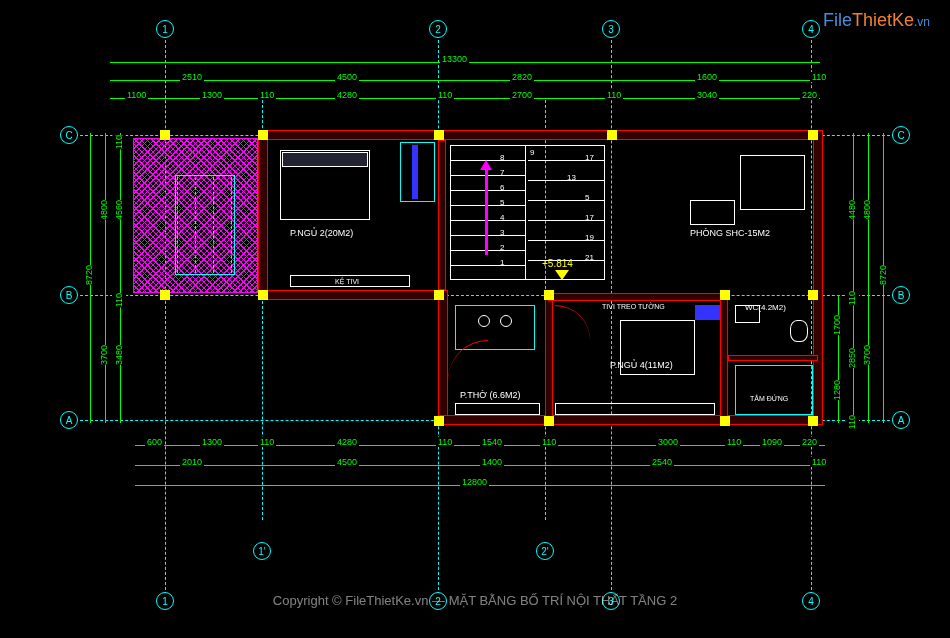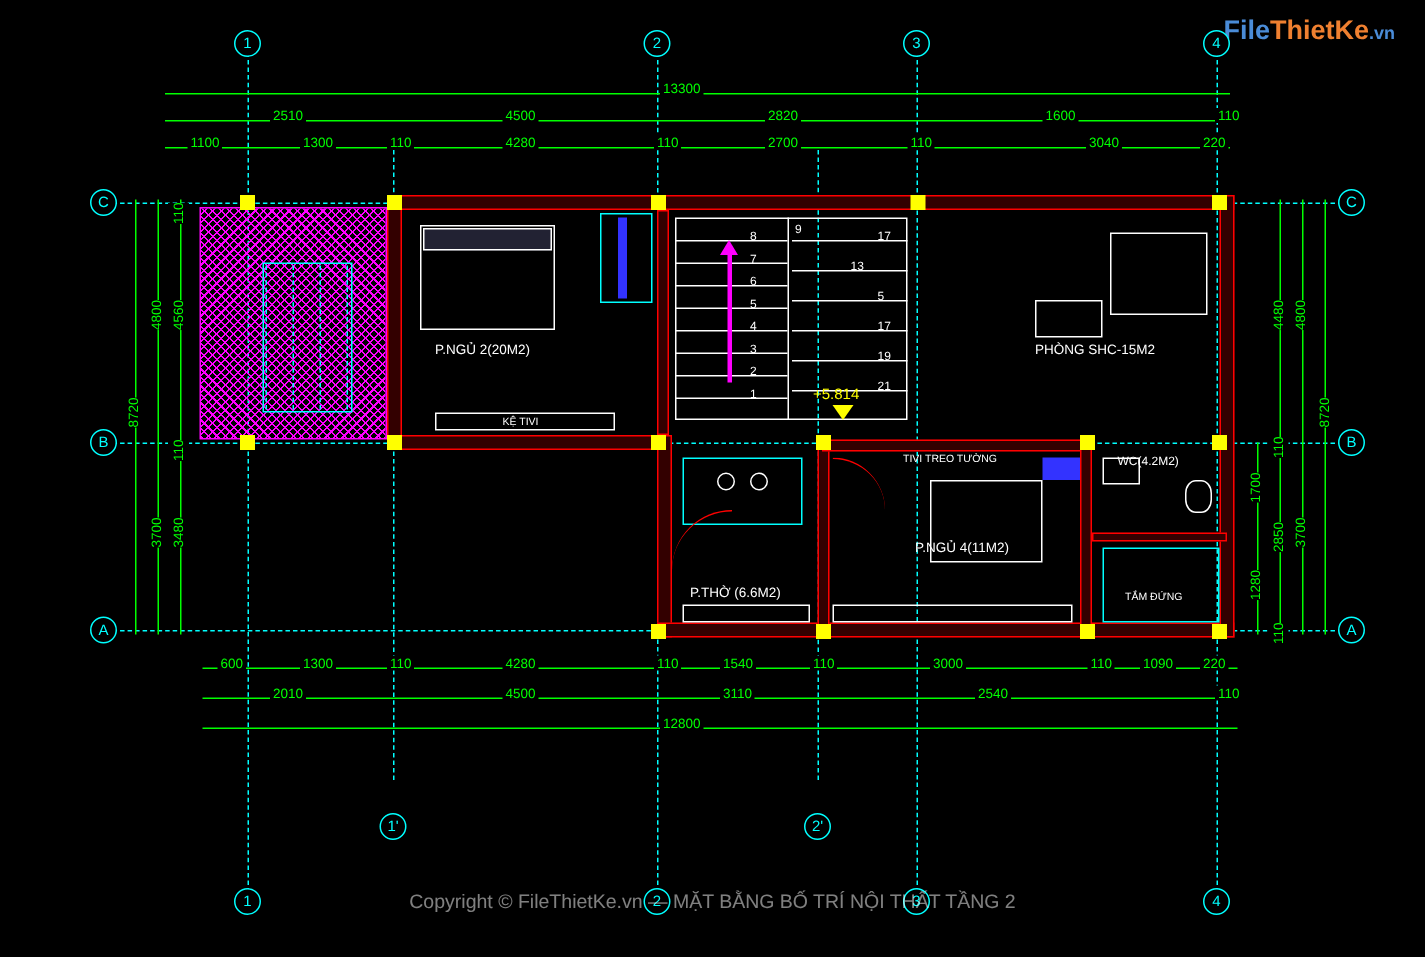--- a/index.html
+++ b/index.html
@@ -15,21 +15,21 @@
   position: absolute;
   top: 0;
   left: 0;
   width: 950px;
   height: 638px;
 }
 .logo {
   position: absolute;
   top: 10px;
   right: 20px;
-  font-weight: bold;
+  font-weight: normal;
   font-size: 18px;
   text-align: center;
 }
 .logo .file { color: #4a8cd8; }
 .logo .thietke { color: #f08030; }
 .logo .vn { color: #4a8cd8; font-size: 12px; }
 .grid-label {
   position: absolute;
   width: 18px;
   height: 18px;
@@ -172,45 +172,45 @@
 <div class="dim-text" style="top:72px;left:810px">110</div>
 
 <div class="dim-line h" style="top:98px;left:110px;width:710px"></div>
 <div class="dim-text" style="top:90px;left:125px">1100</div>
 <div class="dim-text" style="top:90px;left:200px">1300</div>
 <div class="dim-text" style="top:90px;left:258px">110</div>
 <div class="dim-text" style="top:90px;left:335px">4280</div>
 <div class="dim-text" style="top:90px;left:436px">110</div>
 <div class="dim-text" style="top:90px;left:510px">2700</div>
 <div class="dim-text" style="top:90px;left:605px">110</div>
-<div class="dim-text" style="top:90px;left:724px">3040</div>
+<div class="dim-text" style="top:90px;left:695px">3040</div>
 <div class="dim-text" style="top:90px;left:800px">220</div>
 
 <div class="dim-line h" style="top:445px;left:135px;width:690px"></div>
 <div class="dim-text" style="top:437px;left:145px">600</div>
 <div class="dim-text" style="top:437px;left:200px">1300</div>
 <div class="dim-text" style="top:437px;left:258px">110</div>
 <div class="dim-text" style="top:437px;left:335px">4280</div>
 <div class="dim-text" style="top:437px;left:436px">110</div>
 <div class="dim-text" style="top:437px;left:480px">1540</div>
 <div class="dim-text" style="top:437px;left:540px">110</div>
-<div class="dim-text" style="top:437px;left:620px">3000</div>
+<div class="dim-text" style="top:437px;left:656px">3000</div>
 <div class="dim-text" style="top:437px;left:725px">110</div>
 <div class="dim-text" style="top:437px;left:760px">1090</div>
 <div class="dim-text" style="top:437px;left:800px">220</div>
 
 <div class="dim-line h" style="top:465px;left:135px;width:690px"></div>
 <div class="dim-text" style="top:457px;left:180px">2010</div>
 <div class="dim-text" style="top:457px;left:335px">4500</div>
-<div class="dim-text" style="top:457px;left:480px">3110</div>
+<div class="dim-text" style="top:457px;left:480px">1400</div>
 <div class="dim-text" style="top:457px;left:650px">2540</div>
 <div class="dim-text" style="top:457px;left:810px">110</div>
 
 <div class="dim-line h" style="top:485px;left:135px;width:690px"></div>
-<div class="dim-text" style="top:477px;left:440px">12800</div>
+<div class="dim-text" style="top:477px;left:460px">12800</div>
 
 <div class="dim-line v" style="left:90px;top:133px;height:290px"></div>
 <div class="dim-text v" style="left:82px;top:265px">8720</div>
 
 <div class="dim-line v" style="left:105px;top:133px;height:290px"></div>
 <div class="dim-text v" style="left:97px;top:200px">4800</div>
 <div class="dim-text v" style="left:97px;top:345px">3700</div>
 
 <div class="dim-line v" style="left:120px;top:133px;height:290px"></div>
 <div class="dim-text v" style="left:112px;top:135px">110</div>

